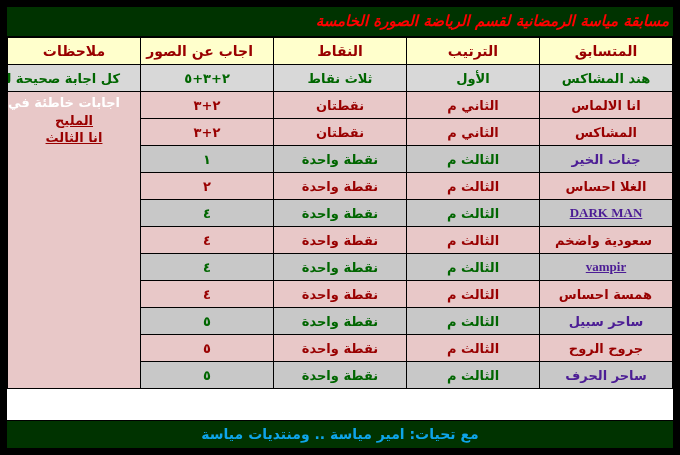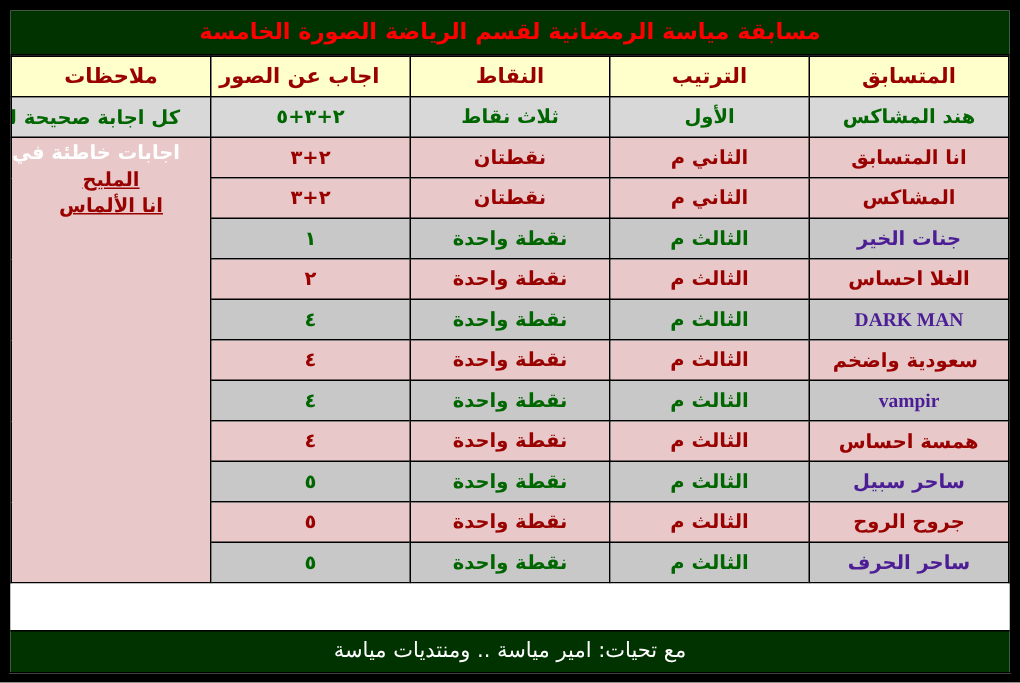--- a/index.html
+++ b/index.html
@@ -27,26 +27,26 @@
     bottom: 4px;
     background: #ffffff;
     border: 1px solid #000000;
     box-sizing: border-box;
     display: flex;
     flex-direction: column;
   }
   .title-bar {
     background: #003300;
     color: #ff0000;
-    text-align: center;
     font-size: 15px;
     font-weight: bold;
     padding: 5px 4px 6px 4px;
     border-bottom: 1px solid #000000;
     letter-spacing: 0px;
+    font-style: italic;
   }
   table.main {
     border-collapse: collapse;
     width: 100%;
     table-layout: fixed;
     font-size: 13px;
   }
   table.main th, table.main td {
     border: 1px solid #000000;
     padding: 2px 20px;
@@ -103,28 +103,28 @@
     display: block;
     color: #ffffff;
     font-weight: bold;
   }
   .spacer {
     flex: 1 1 auto;
     background: #ffffff;
   }
   .footer-bar {
     background: #003300;
-    color: #ffffff;
+    color: #0ea5e9;
     text-align: center;
     font-size: 14px;
-    font-weight: normal;
+    font-weight: bold;
     padding: 5px 4px 6px 4px;
     border-top: 1px solid #000000;
   }
-  .mono-latin { font-family: "Liberation Serif", serif; }
+  .mono-latin { font-family: "Liberation Serif", serif; text-decoration: underline; }
 </style>
 </head>
 <body>
 
 <div class="page">
   <div class="inner">
 
     <div class="title-bar">مسابقة مياسة الرمضانية لقسم الرياضة  الصورة  الخامسة</div>
 
     <table class="main">
@@ -141,28 +141,28 @@
 
         <tr class="first">
           <td class="name">هند المشاكس</td>
           <td class="rank">الأول</td>
           <td class="points">ثلاث نقاط</td>
           <td class="answer">٢+٣+٥</td>
           <td class="notes-first">كل اجابة صحيحة لها نقطة</td>
         </tr>
 
         <tr class="rowB">
-          <td class="name">انا المتسابق</td>
+          <td class="name">انا الالماس</td>
           <td class="rank">الثاني م</td>
           <td class="points">نقطتان</td>
           <td class="answer">٢+٣</td>
           <td class="notes" rowspan="11">
             <span class="notes-hl">اجابات خاطئة في هذه الجولة</span>
             <span class="notes-line">المليح</span>
-            <span class="notes-line">انا الألماس</span>
+            <span class="notes-line">انا الثالث</span>
           </td>
         </tr>
 
         <tr class="rowB">
           <td class="name">المشاكس</td>
           <td class="rank">الثاني م</td>
           <td class="points">نقطتان</td>
           <td class="answer">٢+٣</td>
         </tr>
 

